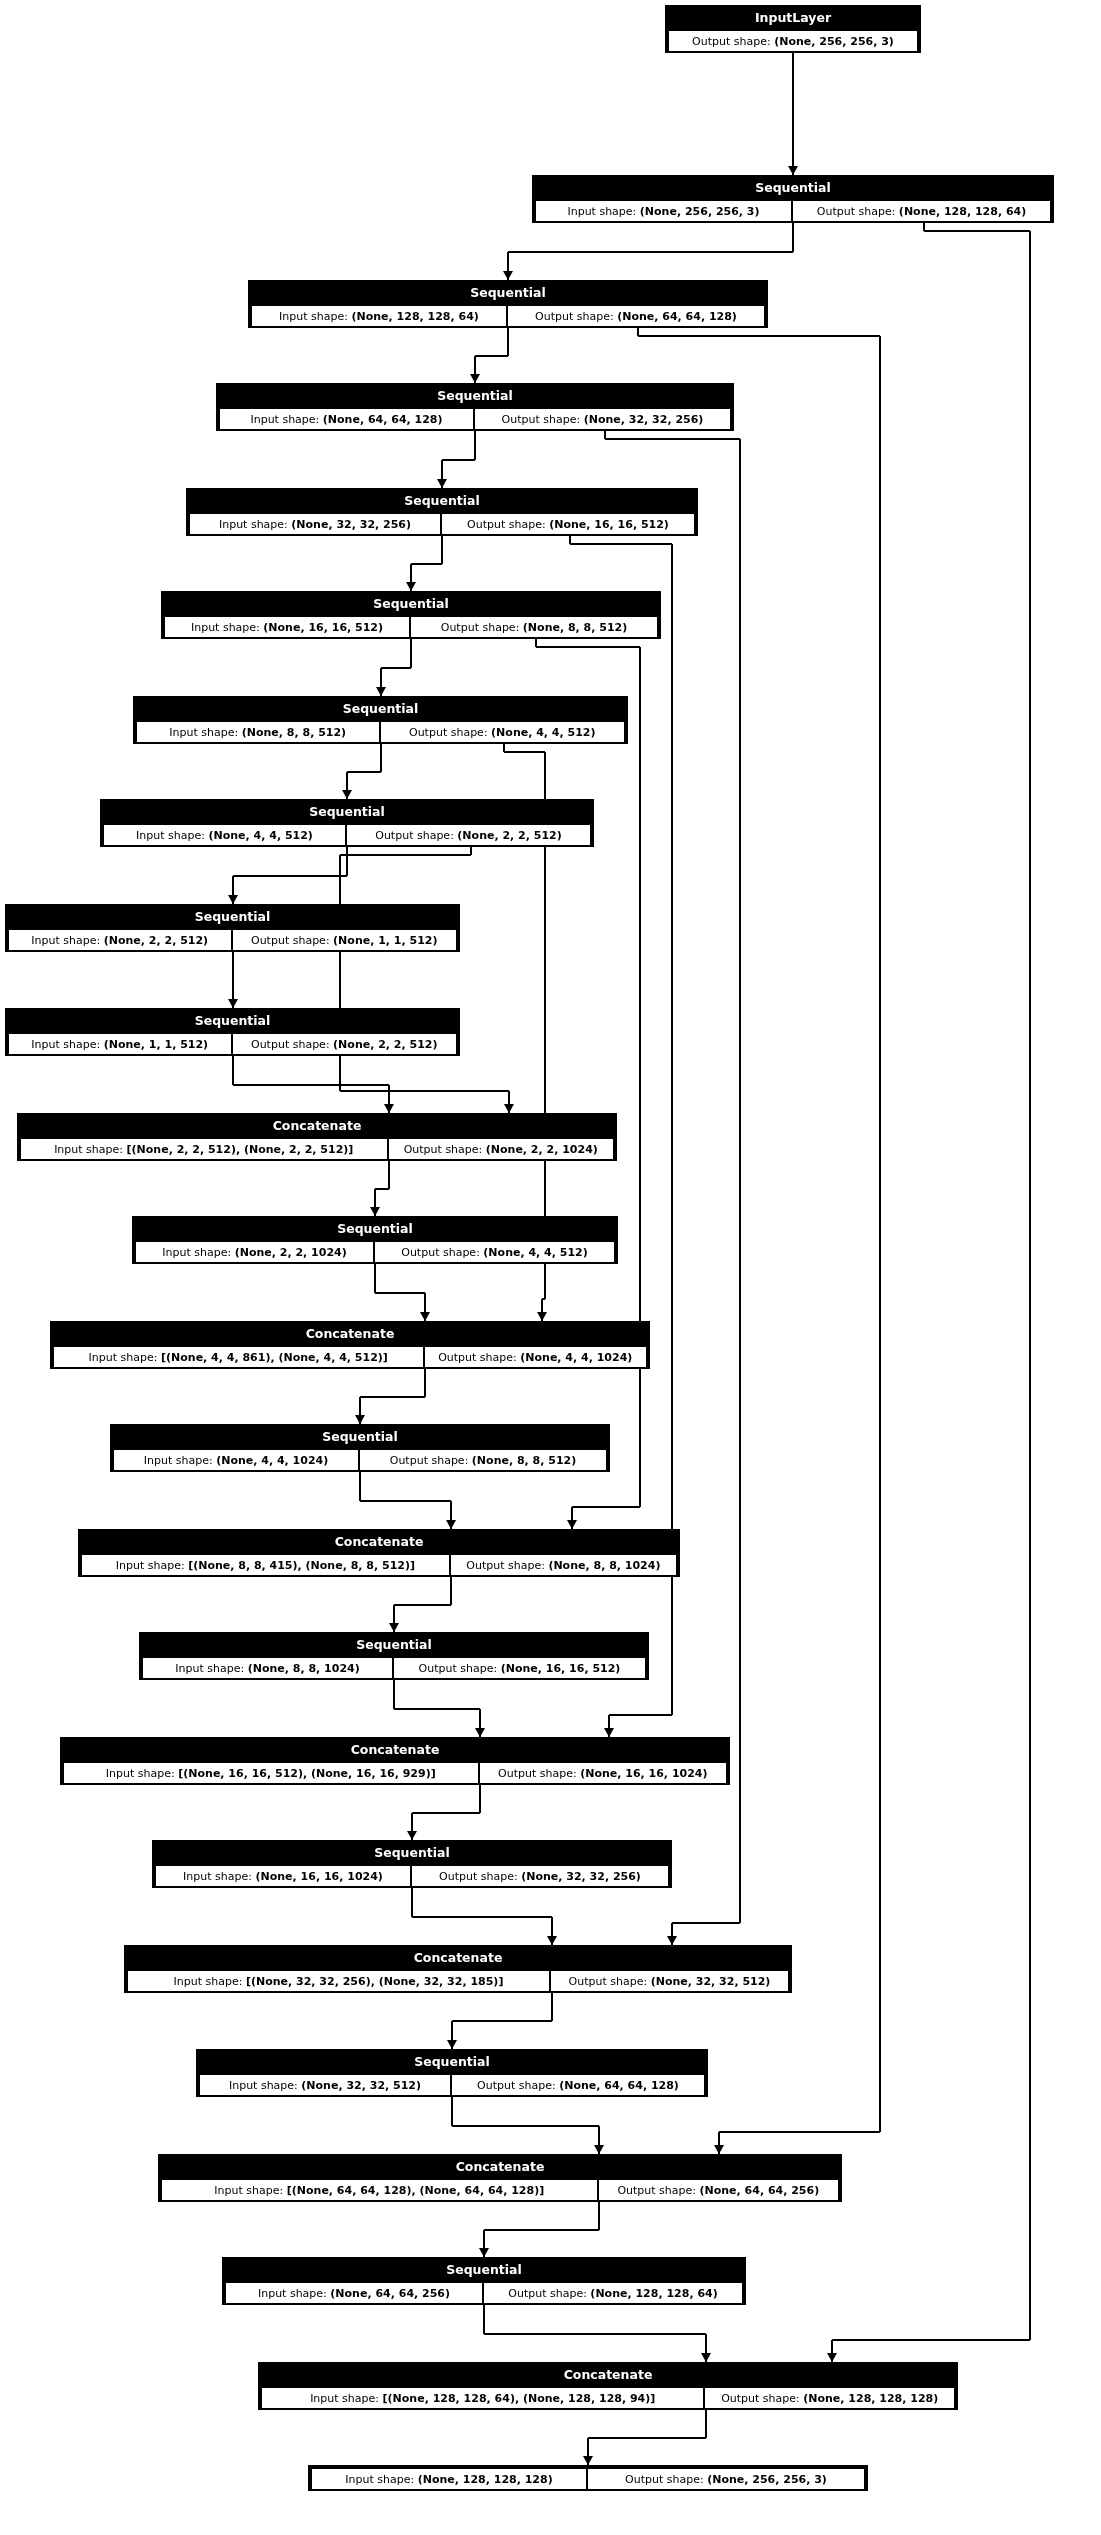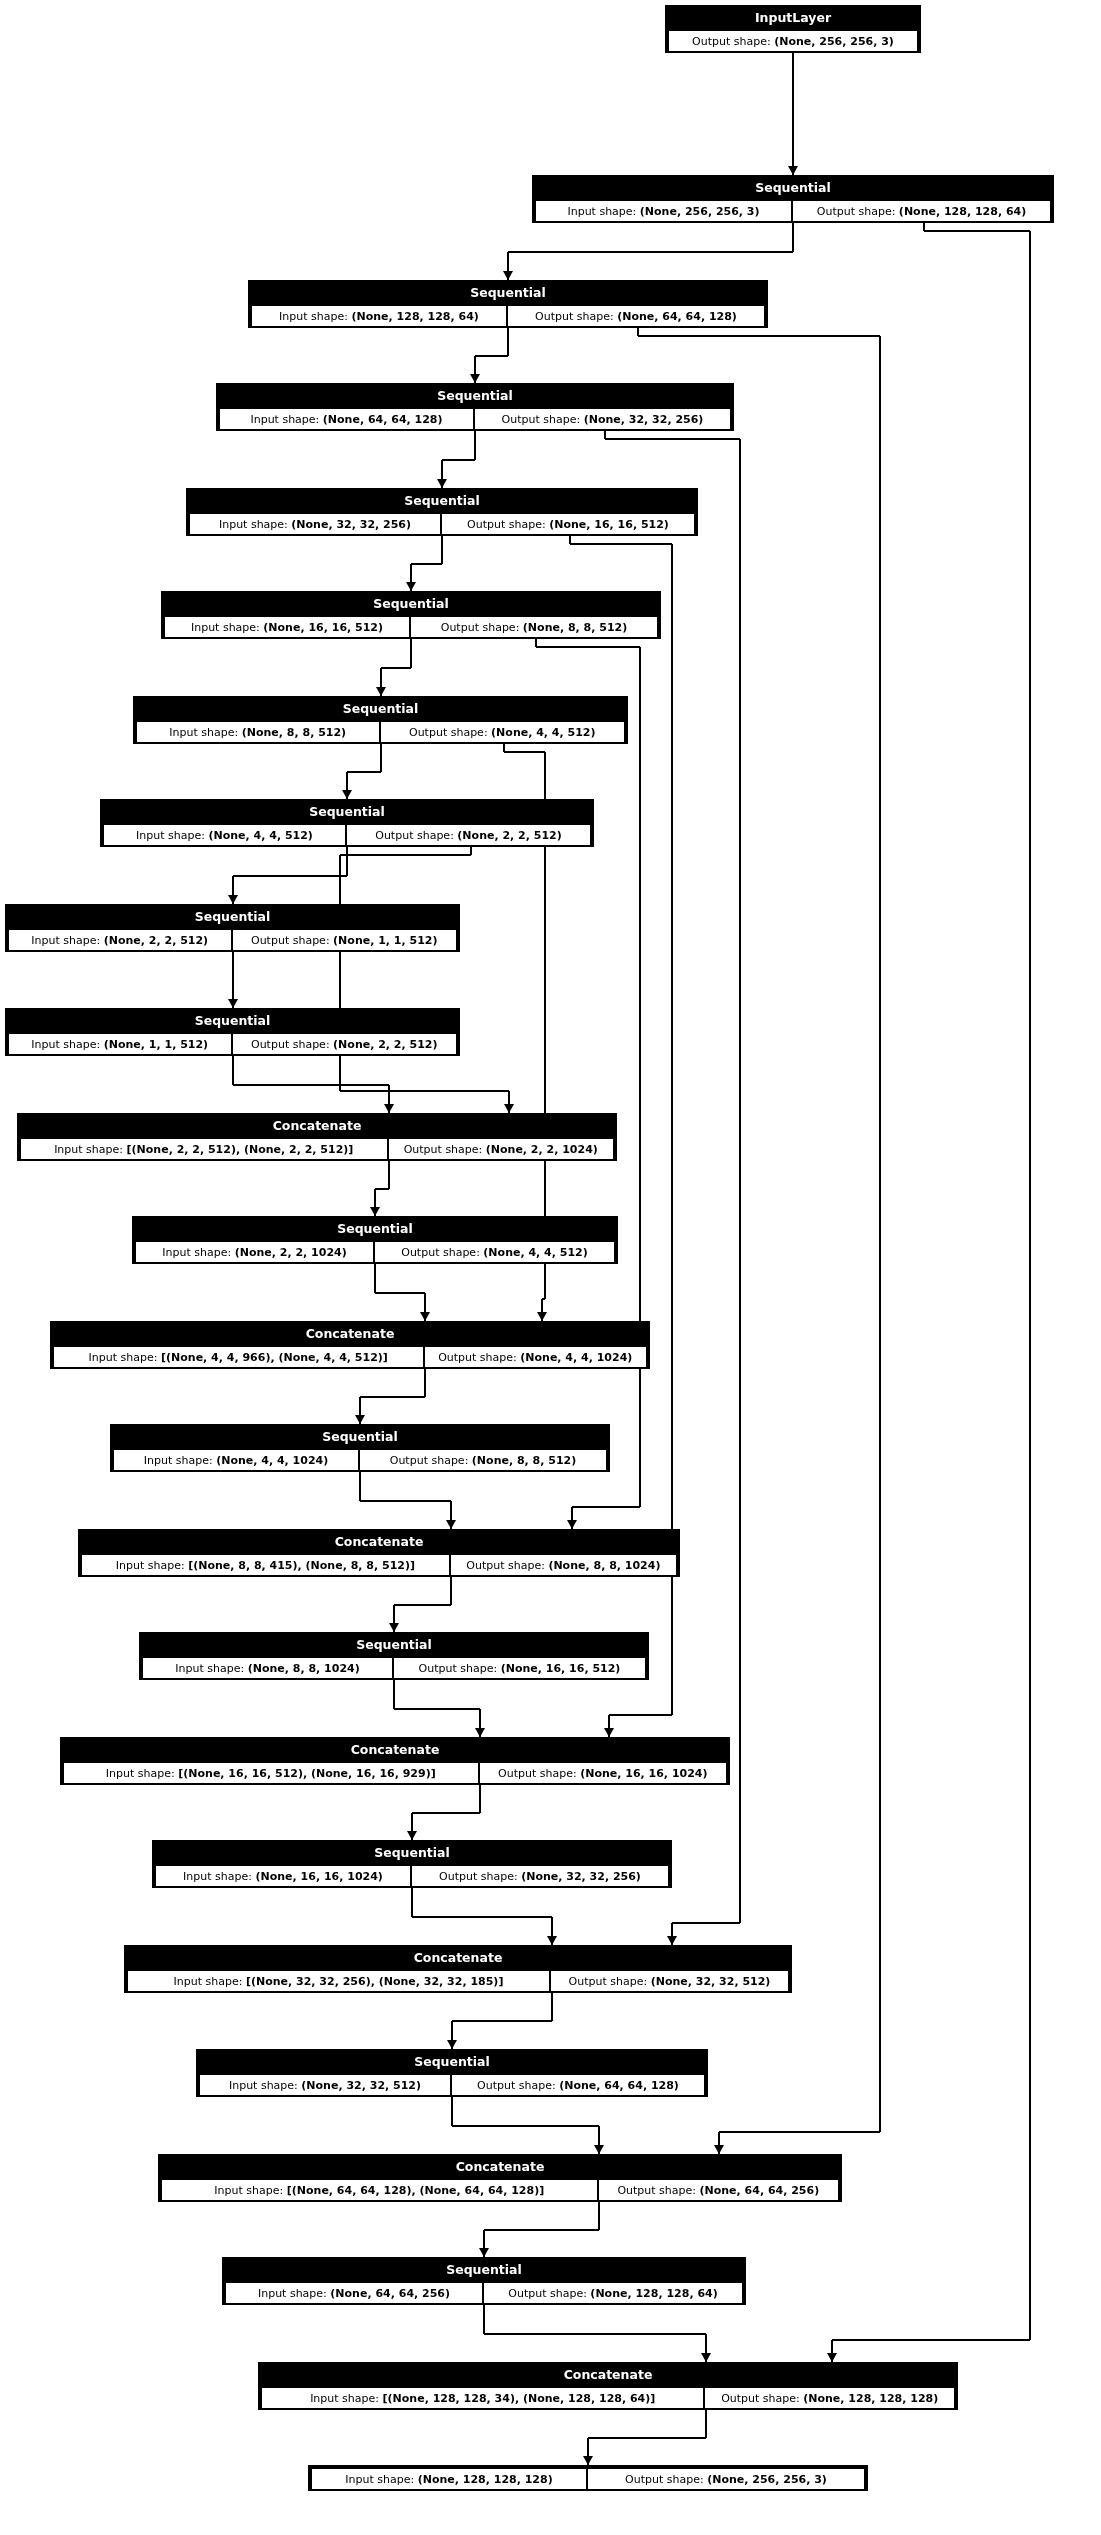--- a/index.html
+++ b/index.html
@@ -149,21 +149,21 @@
     <div class="node" style="left: 132px; top: 1216px; width: 486px;">
       <div class="title">Sequential</div>
       <div class="shapes">
         <div class="cell" style="flex: 0 0 50%;"><span class="lbl">Input shape:</span>&nbsp;<b>(None, 2, 2, 1024)</b></div>
         <div class="cell" style="flex: 1 1 auto;"><span class="lbl">Output shape:</span>&nbsp;<b>(None, 4, 4, 512)</b></div>
       </div>
     </div>
     <div class="node" style="left: 50px; top: 1321px; width: 600px;">
       <div class="title">Concatenate</div>
       <div class="shapes">
-        <div class="cell" style="flex: 0 0 62.5%;"><span class="lbl">Input shape:</span>&nbsp;<b>[(None, 4, 4, 966), (None, 4, 4, 512)]</b></div>
+        <div class="cell" style="flex: 0 0 62.5%;"><span class="lbl">Input shape:</span>&nbsp;<b>[(None, 4, 4, 861), (None, 4, 4, 512)]</b></div>
         <div class="cell" style="flex: 1 1 auto;"><span class="lbl">Output shape:</span>&nbsp;<b>(None, 4, 4, 1024)</b></div>
       </div>
     </div>
     <div class="node" style="left: 110px; top: 1424px; width: 500px;">
       <div class="title">Sequential</div>
       <div class="shapes">
         <div class="cell" style="flex: 0 0 50%;"><span class="lbl">Input shape:</span>&nbsp;<b>(None, 4, 4, 1024)</b></div>
         <div class="cell" style="flex: 1 1 auto;"><span class="lbl">Output shape:</span>&nbsp;<b>(None, 8, 8, 512)</b></div>
       </div>
     </div>
@@ -219,21 +219,21 @@
     <div class="node" style="left: 222px; top: 2257px; width: 524px;">
       <div class="title">Sequential</div>
       <div class="shapes">
         <div class="cell" style="flex: 0 0 50%;"><span class="lbl">Input shape:</span>&nbsp;<b>(None, 64, 64, 256)</b></div>
         <div class="cell" style="flex: 1 1 auto;"><span class="lbl">Output shape:</span>&nbsp;<b>(None, 128, 128, 64)</b></div>
       </div>
     </div>
     <div class="node" style="left: 258px; top: 2362px; width: 700px;">
       <div class="title">Concatenate</div>
       <div class="shapes">
-        <div class="cell" style="flex: 0 0 64%;"><span class="lbl">Input shape:</span>&nbsp;<b>[(None, 128, 128, 34), (None, 128, 128, 64)]</b></div>
+        <div class="cell" style="flex: 0 0 64%;"><span class="lbl">Input shape:</span>&nbsp;<b>[(None, 128, 128, 64), (None, 128, 128, 94)]</b></div>
         <div class="cell" style="flex: 1 1 auto;"><span class="lbl">Output shape:</span>&nbsp;<b>(None, 128, 128, 128)</b></div>
       </div>
     </div>
     <div class="node" style="left: 308px; top: 2465px; width: 560px;">
       <div class="shapes">
         <div class="cell" style="flex: 0 0 50%;"><span class="lbl">Input shape:</span>&nbsp;<b>(None, 128, 128, 128)</b></div>
         <div class="cell" style="flex: 1 1 auto;"><span class="lbl">Output shape:</span>&nbsp;<b>(None, 256, 256, 3)</b></div>
       </div>
     </div>
     <div class="vline" style="left: 792px; top: 53px; height: 122px;"></div>

